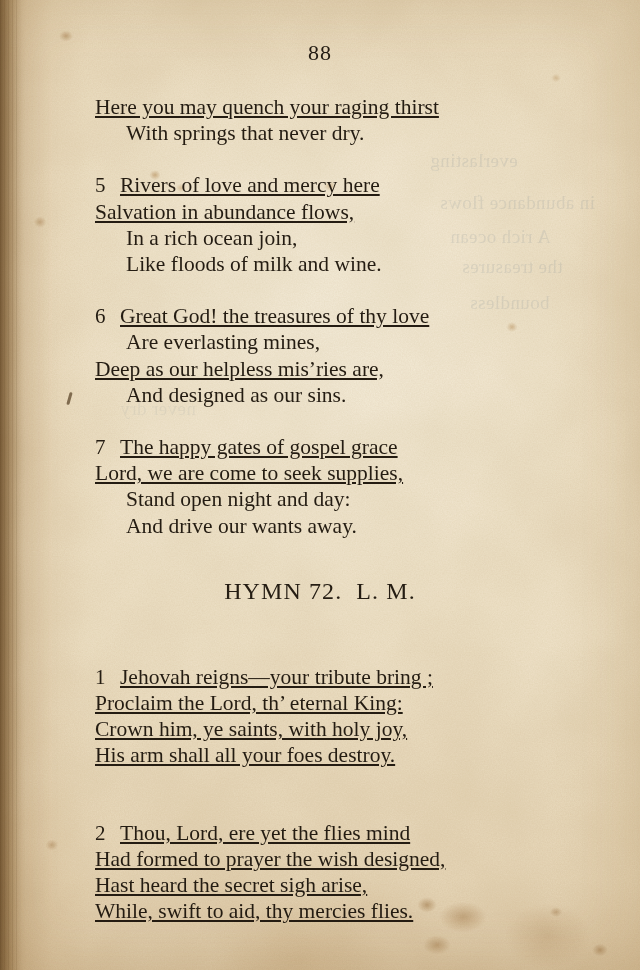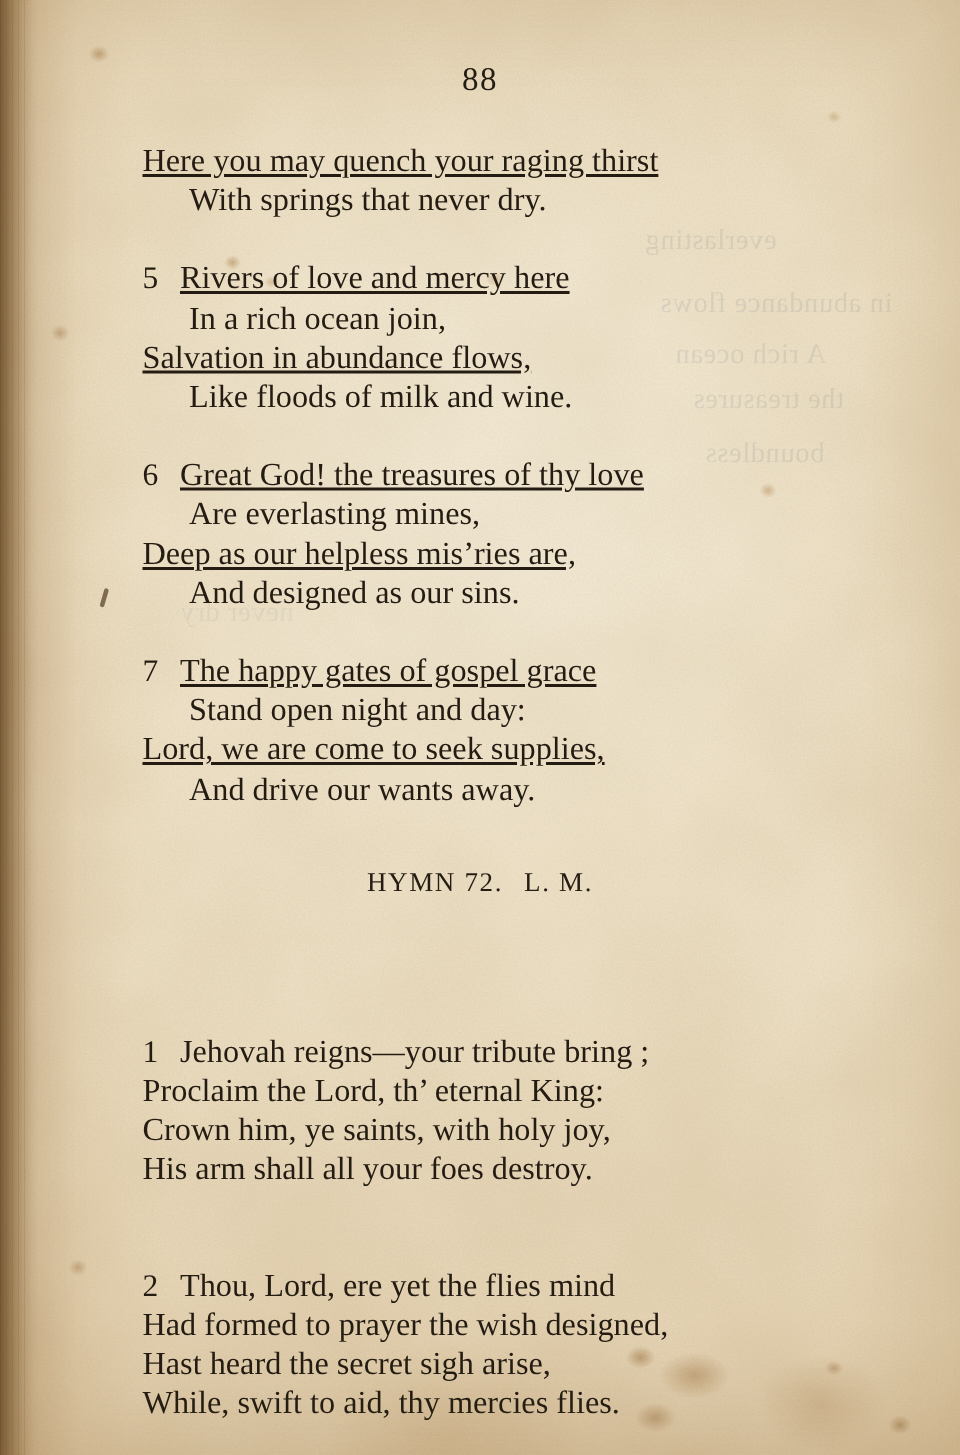--- a/index.html
+++ b/index.html
@@ -117,52 +117,52 @@
     position: absolute;
     left: 95px;
     top: 94px;
     width: 470px;
     color: #241c12;
     font-size: 21.5px;
     line-height: 26.2px;
   }
 
   .stanza { margin: 0 0 26px 0; }
-  .stanza.gap-lg { margin-bottom: 29px; margin-top: 24px; }
+  .stanza.gap-lg { margin-bottom: 29px; }
 
   .line {
     white-space: nowrap;
     position: relative;
   }
   
   .line.num { text-indent: 0; }
   .line.num .vnum {
     display: inline-block;
     width: 25px;
     font-size: 21px;
   }
   
   .line.flush { padding-left: 0; text-decoration: underline; }
   
   .line.ind { padding-left: 31px; }
 
   
-  .line.lm { padding-left: 0; }
+  .line.lm { padding-left: 0; text-decoration: underline; }
   .line.lm .vnum {
     display: inline-block;
     width: 25px;
     font-size: 21px;
   }
 
   #hymn-heading {
     position: absolute;
     left: 0; right: 0;
     top: 578px;
     text-align: center;
-    font-size: 18px;
+    font-size: 24px;
     letter-spacing: 1.1px;
     color: #251d13;
   }
   #hymn-heading .meter { margin-left: 14px; }
 
   
   #margin-tick {
     position: absolute;
     left: 68px;
     top: 392px;
@@ -227,40 +227,40 @@
 
     <div class="stanza">
       <div class="line flush">Here you may quench your raging thirst</div>
       <div class="line ind">With springs that never dry.</div>
     </div>
 
     <div class="stanza">
       <div class="line num flush">
         <span class="vnum">5</span><span>Rivers of love and mercy here</span>
       </div>
+      <div class="line flush">Salvation in abundance flows,</div>
       <div class="line ind">In a rich ocean join,</div>
-      <div class="line flush">Salvation in abundance flows,</div>
       <div class="line ind">Like floods of milk and wine.</div>
     </div>
 
     <div class="stanza">
       <div class="line num flush">
         <span class="vnum">6</span><span>Great God! the treasures of thy love</span>
       </div>
       <div class="line ind">Are everlasting mines,</div>
       <div class="line flush">Deep as our helpless mis’ries are,</div>
       <div class="line ind">And designed as our sins.</div>
     </div>
 
     <div class="stanza gap-lg">
       <div class="line num flush">
         <span class="vnum">7</span><span>The happy gates of gospel grace</span>
       </div>
+      <div class="line flush">Lord, we are come to seek supplies,</div>
       <div class="line ind">Stand open night and day:</div>
-      <div class="line flush">Lord, we are come to seek supplies,</div>
       <div class="line ind">And drive our wants away.</div>
     </div>
 
     <div style="height:96px;"></div>
 
     <div class="stanza gap-lg">
       <div class="line lm">
         <span class="vnum">1</span><span>Jehovah reigns—your tribute bring ;</span>
       </div>
       <div class="line lm">Proclaim the Lord, th’ eternal King:</div>

